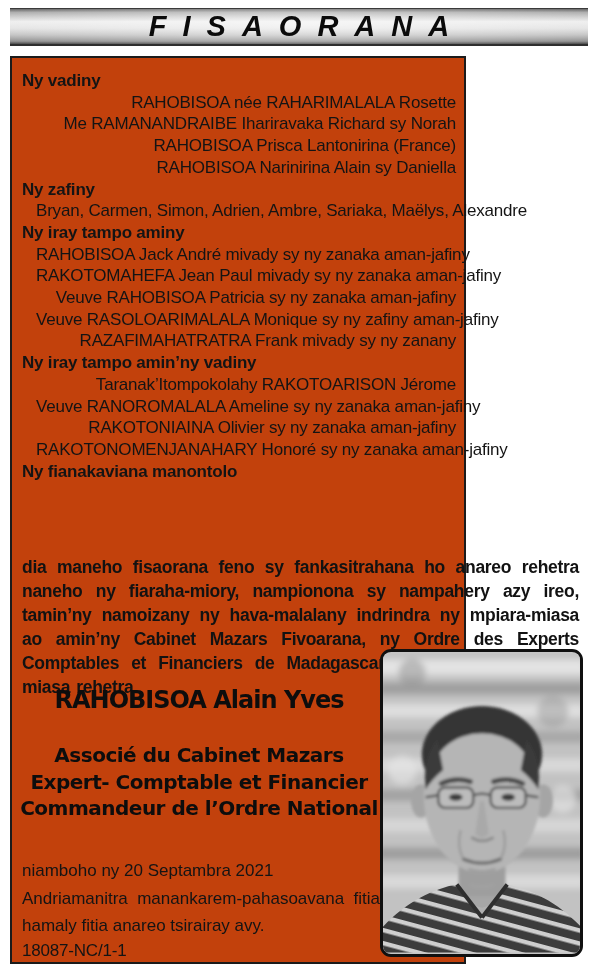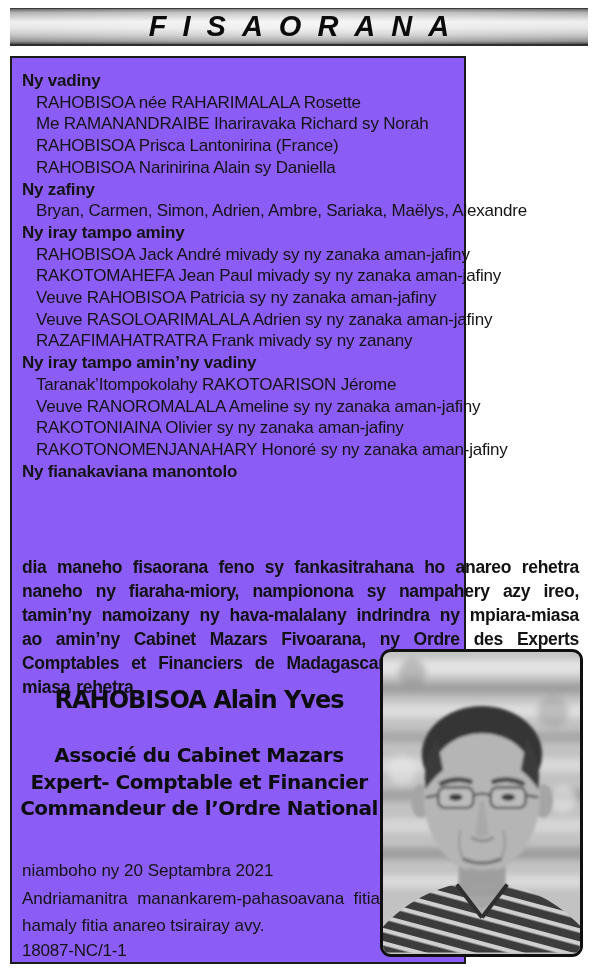--- a/index.html
+++ b/index.html
@@ -21,30 +21,30 @@
   }
   .banner-title {
     font-weight:bold; font-style:italic; font-size:29px; line-height:1;
     letter-spacing:16px; text-indent:16px; color:#0b0b0b;
     font-family:"Liberation Sans", sans-serif;
   }
 
   
   .main-box {
     position:absolute; left:10px; top:56px; width:456px; height:908px;
-    border:2px solid #1b1b1b; background:#8b5cf6;
+    border:2px solid #1b1b1b; background:#c2410c;
   }
 
   
   .family-list {
     position:absolute; top:12px; left:10px; right:8px;
     font-size:17px; line-height:21.7px; letter-spacing:-0.2px; color:#141414;
   }
   .sec-label { font-weight:bold; }
-  .sec-item { padding-left:14px; white-space:nowrap; }
+  .sec-item { padding-left:14px; white-space:nowrap;text-align:right; }
 
   
   .message {
     position:absolute; top:497px; left:10px; width:557px;
     font-weight:bold; font-size:17.5px; line-height:24px;
     text-align:justify; letter-spacing:-0.3px; word-spacing:1.5px; color:#121212;
   }
 
   
   .deceased {
@@ -86,21 +86,21 @@
       <div class="sec-item">RAHOBISOA Prisca Lantonirina (France)</div>
       <div class="sec-item">RAHOBISOA Narinirina Alain sy Daniella</div>
 
       <div class="sec-label">Ny zafiny</div>
       <div class="sec-item">Bryan, Carmen, Simon, Adrien, Ambre, Sariaka, Maëlys, Alexandre</div>
 
       <div class="sec-label">Ny iray tampo aminy</div>
       <div class="sec-item">RAHOBISOA Jack André mivady sy ny zanaka aman-jafiny</div>
       <div class="sec-item">RAKOTOMAHEFA Jean Paul mivady sy ny zanaka aman-jafiny</div>
       <div class="sec-item">Veuve RAHOBISOA Patricia sy ny zanaka aman-jafiny</div>
-      <div class="sec-item">Veuve RASOLOARIMALALA Adrien sy ny zanaka aman-jafiny</div>
+      <div class="sec-item">Veuve RASOLOARIMALALA Monique sy ny zafiny aman-jafiny</div>
       <div class="sec-item">RAZAFIMAHATRATRA Frank mivady sy ny zanany</div>
 
       <div class="sec-label">Ny iray tampo amin’ny vadiny</div>
       <div class="sec-item">Taranak’Itompokolahy RAKOTOARISON Jérome</div>
       <div class="sec-item">Veuve RANOROMALALA Ameline sy ny zanaka aman-jafiny</div>
       <div class="sec-item">RAKOTONIAINA Olivier sy ny zanaka aman-jafiny</div>
       <div class="sec-item">RAKOTONOMENJANAHARY Honoré sy ny zanaka aman-jafiny</div>
 
       <div class="sec-label">Ny fianakaviana manontolo</div>
     </div>

